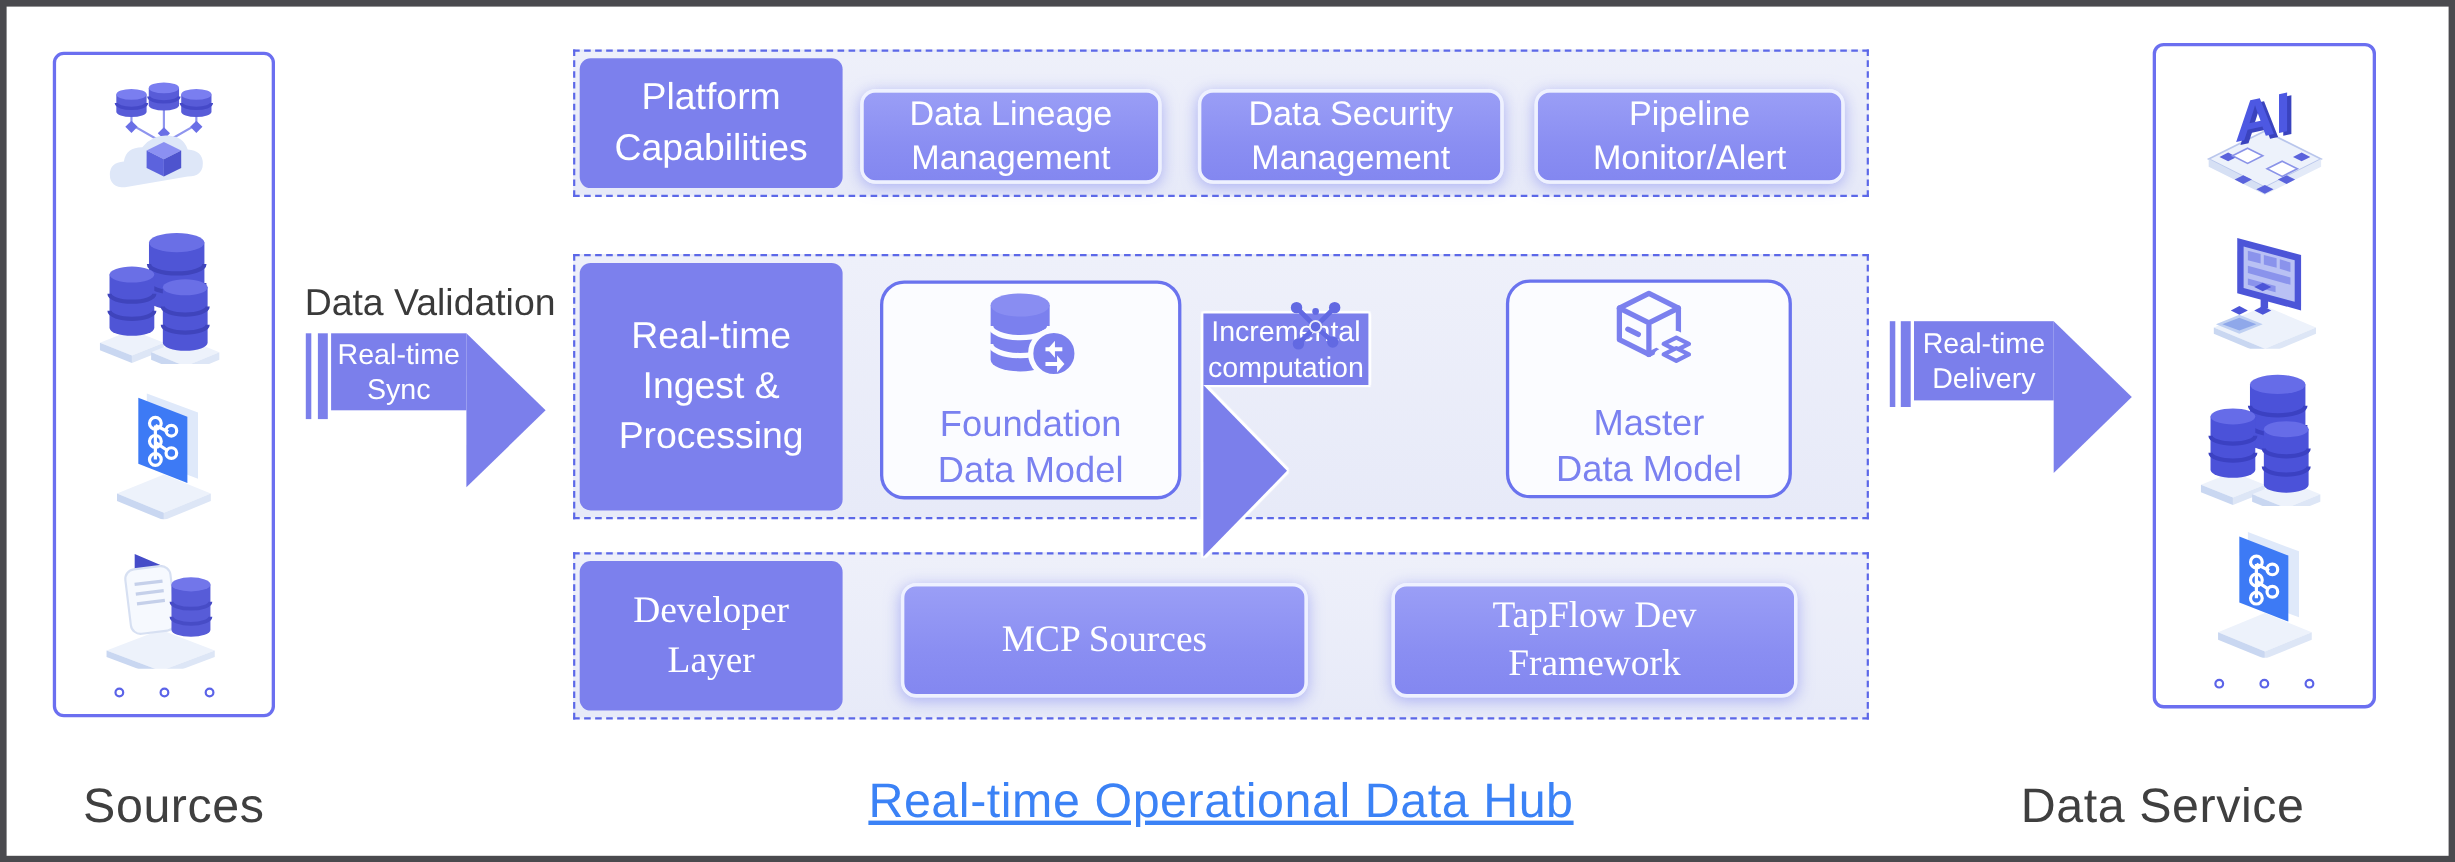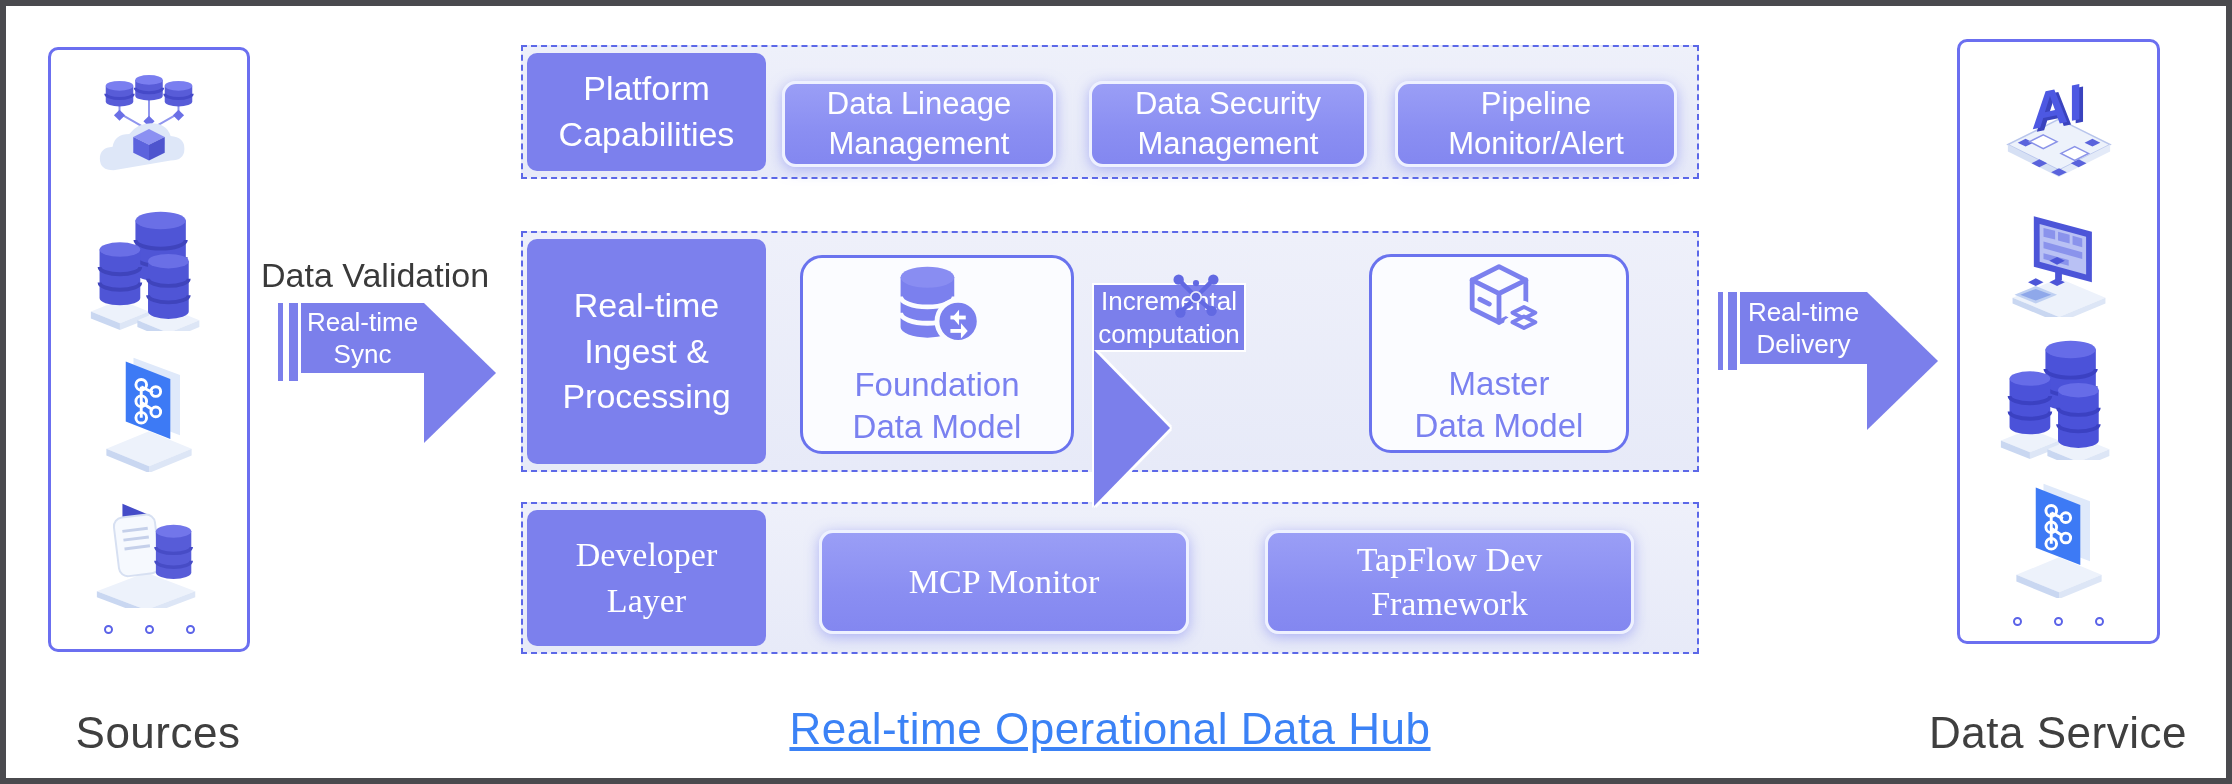--- a/index.html
+++ b/index.html
@@ -49,21 +49,21 @@
   .arrow .bar-a{width:5px;background:#7b7feb;}
   .arrow .bar-b{width:9px;background:#7b7feb;}
   .arrow .gap-a{width:6px;}
   .arrow .gap-b{width:3px;}
   .arrow .body{background:#7b7feb;display:flex;flex-direction:column;align-items:center;
                justify-content:center;color:#ffffff;font-size:26px;font-weight:500;line-height:1.25;}
   .arrow .head{width:0;height:0;}
   .outlined{filter:drop-shadow(2px 0 0 #fff) drop-shadow(-2px 0 0 #fff)
                    drop-shadow(0 2px 0 #fff) drop-shadow(0 -2px 0 #fff);flex-direction:column;}
 
-  .validation-label{position:absolute;left:255px;top:250px;width:260px;
+  .validation-label{position:absolute;left:255px;top:250px;width:260px;text-align:center;
                     color:#3a3a3a;font-size:34px;}
 
   .hub-title{position:absolute;left:515px;width:1178px;top:698px;text-align:center;
              color:#3b82f6;font-size:44px;letter-spacing:.5px;text-decoration:underline;}
 
   .molecule{position:absolute;left:645px;top:38px;z-index:3;}
 </style>
 </head>
 <body>
 
@@ -274,21 +274,21 @@
       </span>
       <div>
         <div>Master</div>
         <div>Data Model</div>
       </div>
     </div>
   </div>
 
   <div class="row row3">
     <div class="solid-box">Developer Layer</div>
-    <div class="chip" style="left:296px;top:26px;width:370px;height:104px;font-size:34px;">MCP Monitor</div>
+    <div class="chip" style="left:296px;top:26px;width:370px;height:104px;font-size:34px;">MCP Sources</div>
     <div class="chip" style="left:742px;top:26px;width:369px;height:104px;font-size:34px;padding:0 42px;">TapFlow Dev Framework</div>
   </div>
 
   <div class="hub-title">Real-time Operational Data Hub</div>
 
   <div class="arrow" style="left:1712px;top:286px;height:138px;">
     <div class="bar-a" style="height:78px"></div>
     <div class="gap-a" style="width:5px"></div>
     <div class="bar-b" style="height:78px"></div>
     <div class="gap-b"></div>
@@ -401,15 +401,15 @@
       </svg>
     </span>
 
     <div class="dots">
       <span class="dot"></span>
       <span class="dot"></span>
       <span class="dot"></span>
     </div>
   </div>
 
-  <div class="big-label" style="left:1902px;top:702px;width:300px;">Data Service</div>
+  <div class="big-label" style="left:1810px;top:702px;width:300px;">Data Service</div>
 
 </div>
 
 </body></html>

